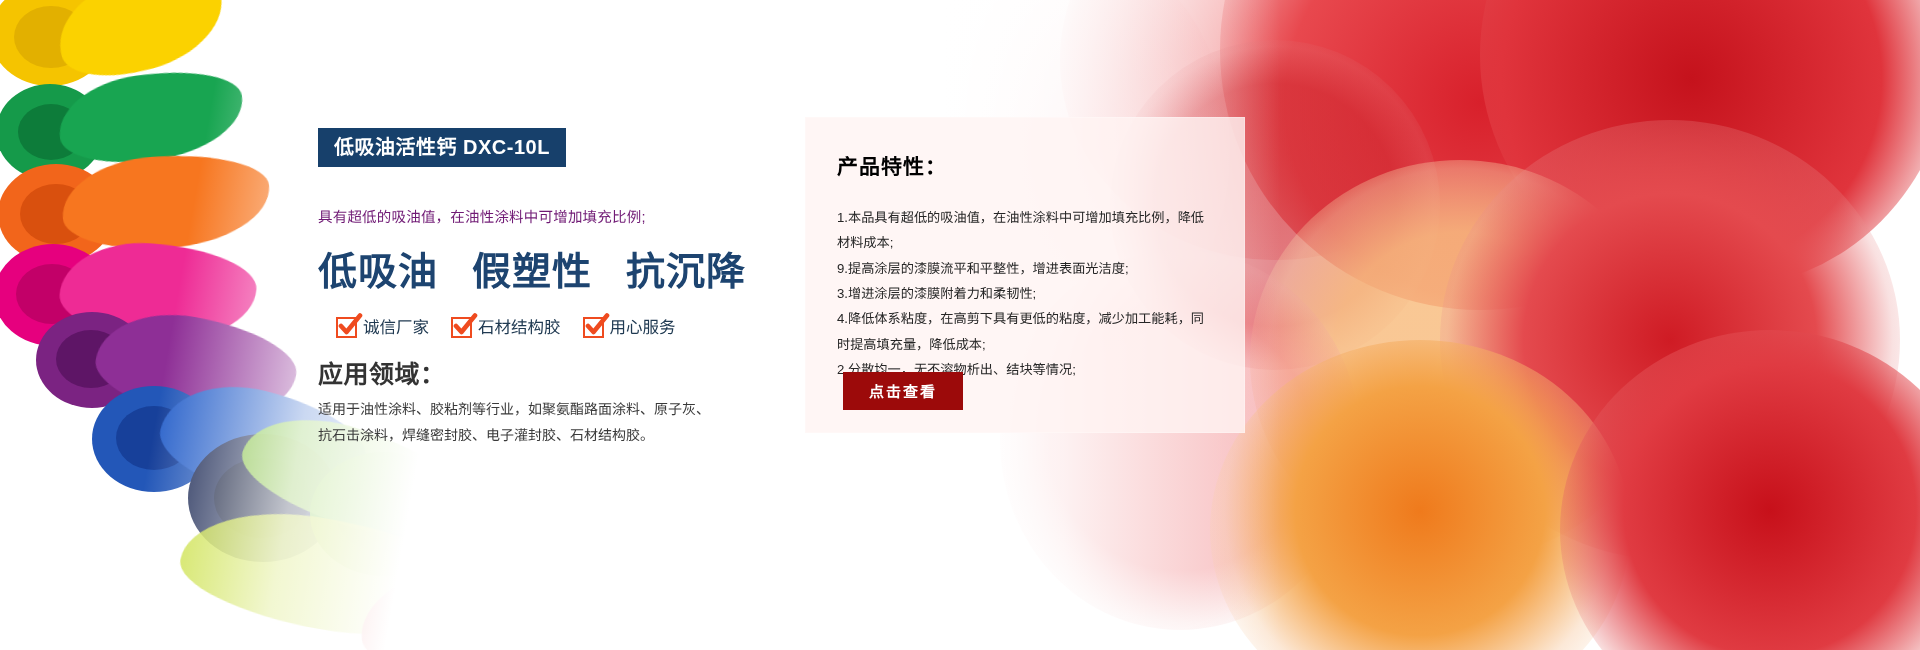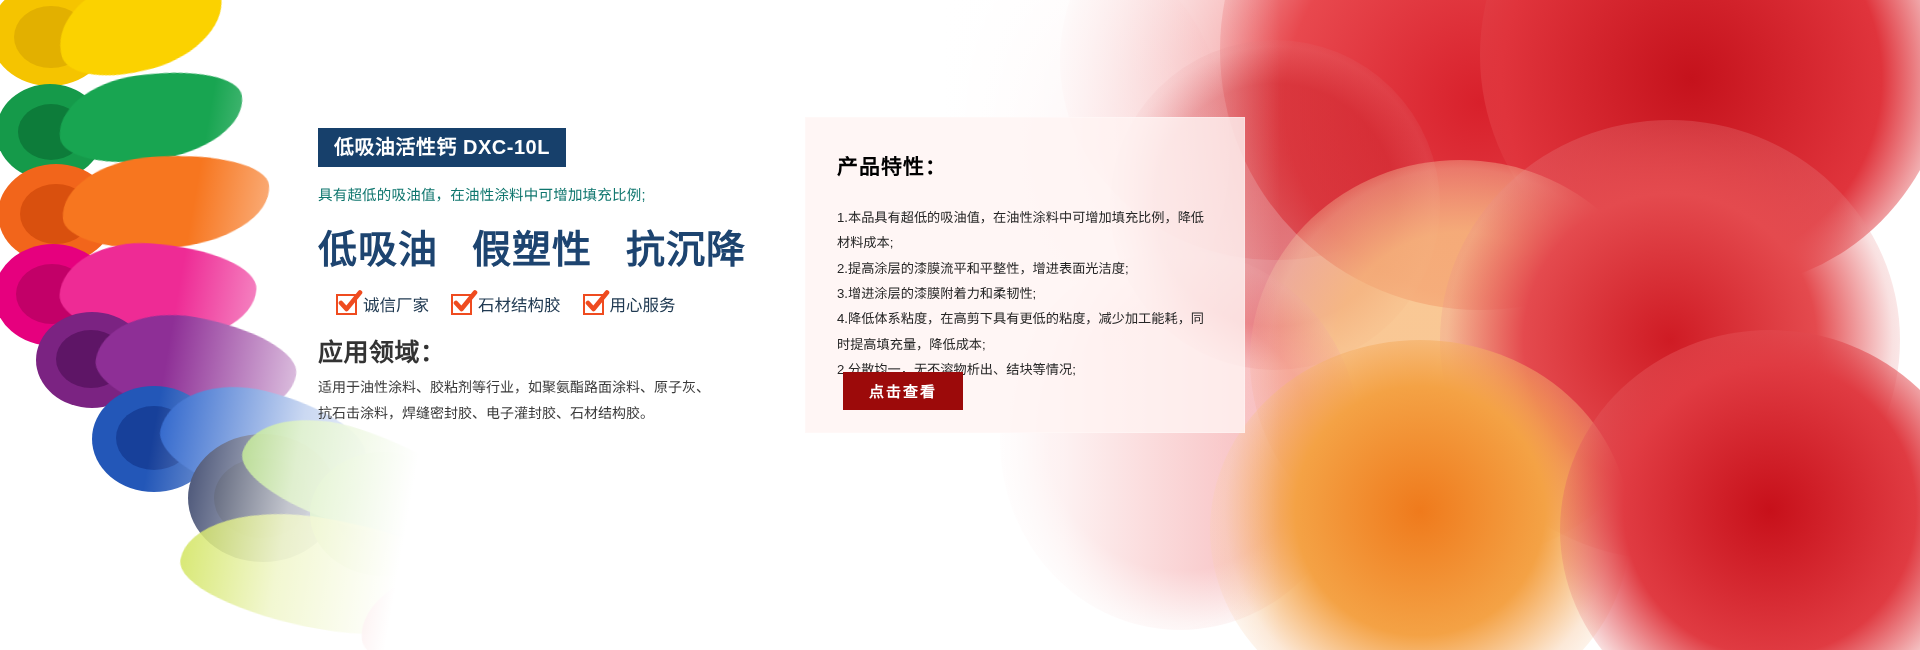--- a/index.html
+++ b/index.html
@@ -38,23 +38,23 @@
     display:inline-block;
     background:#17406b;
     color:#ffffff;
     font-size:20px;font-weight:bold;
     letter-spacing:.5px;
     padding:9px 16px 10px 16px;
     line-height:1;
     white-space:nowrap;
   }
   #subtitle{
-    margin-top:16px;
+    margin-top:38px;
     font-size:14.5px;
-    color:#0f766e;
+    color:#701a75;
     letter-spacing:.2px;
     white-space:nowrap;
   }
   #keywords{
     margin-top:14px;
     font-size:39px;
     font-weight:bold;
     color:#1d4470;
     letter-spacing:1px;
     font-family:"Liberation Serif","DejaVu Serif",serif;
@@ -64,21 +64,21 @@
   #keywords .kw{margin-right:34px;}
   #keywords .kw:last-child{margin-right:0;}
 
   #checks{
     margin-top:18px;
     margin-left:18px;
     display:flex;
     align-items:center;
     white-space:nowrap;
   }
-  .check-item{display:flex;align-items:center;margin-right:22px;}
+  .check-item{display:flex;align-items:flex-end;margin-right:22px;}
   .check-item:last-child{margin-right:16px;}
   .check-box{
     position:relative;
     width:17px;height:17px;
     border:2px solid #ef4b1f;
     margin-right:6px;
     flex:0 0 auto;
   }
   .check-box svg{position:absolute;left:-1px;top:-7px;width:26px;height:26px;}
   .check-label{
@@ -245,21 +245,21 @@
 
     <div id="app-body">适用于油性涂料、胶粘剂等行业，如聚氨酯路面涂料、原子灰、抗石击涂料，焊缝密封胶、电子灌封胶、石材结构胶。</div>
   </div>
 
   <div id="right-panel">
 
     <div id="panel-title">产品特性：</div>
 
     <div id="panel-list">
       <p class="li">1.本品具有超低的吸油值，在油性涂料中可增加填充比例，降低材料成本;</p>
-      <p class="li">2.提高涂层的漆膜流平和平整性，增进表面光洁度;</p>
+      <p class="li">9.提高涂层的漆膜流平和平整性，增进表面光洁度;</p>
       <p class="li">3.增进涂层的漆膜附着力和柔韧性;</p>
       <p class="li">4.降低体系粘度，在高剪下具有更低的粘度，减少加工能耗，同时提高填充量，降低成本;</p>
       <p class="li">2.分散均一，无不溶物析出、结块等情况;</p>
     </div>
 
     <button id="cta">点击查看</button>
   </div>
 
 </div>
 

